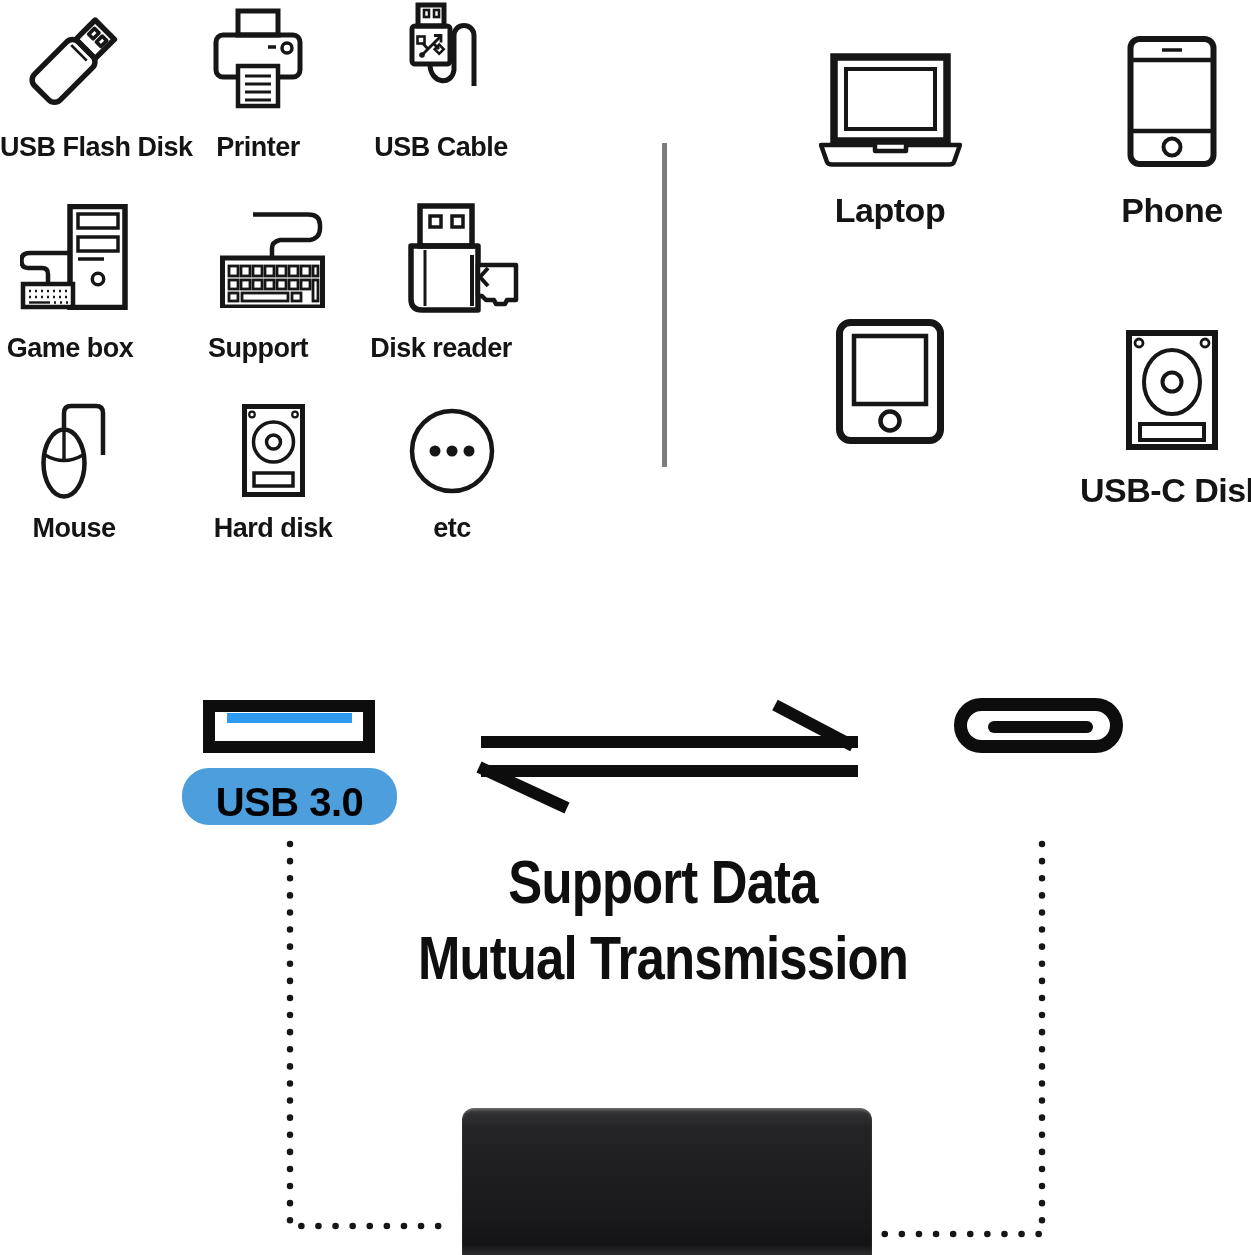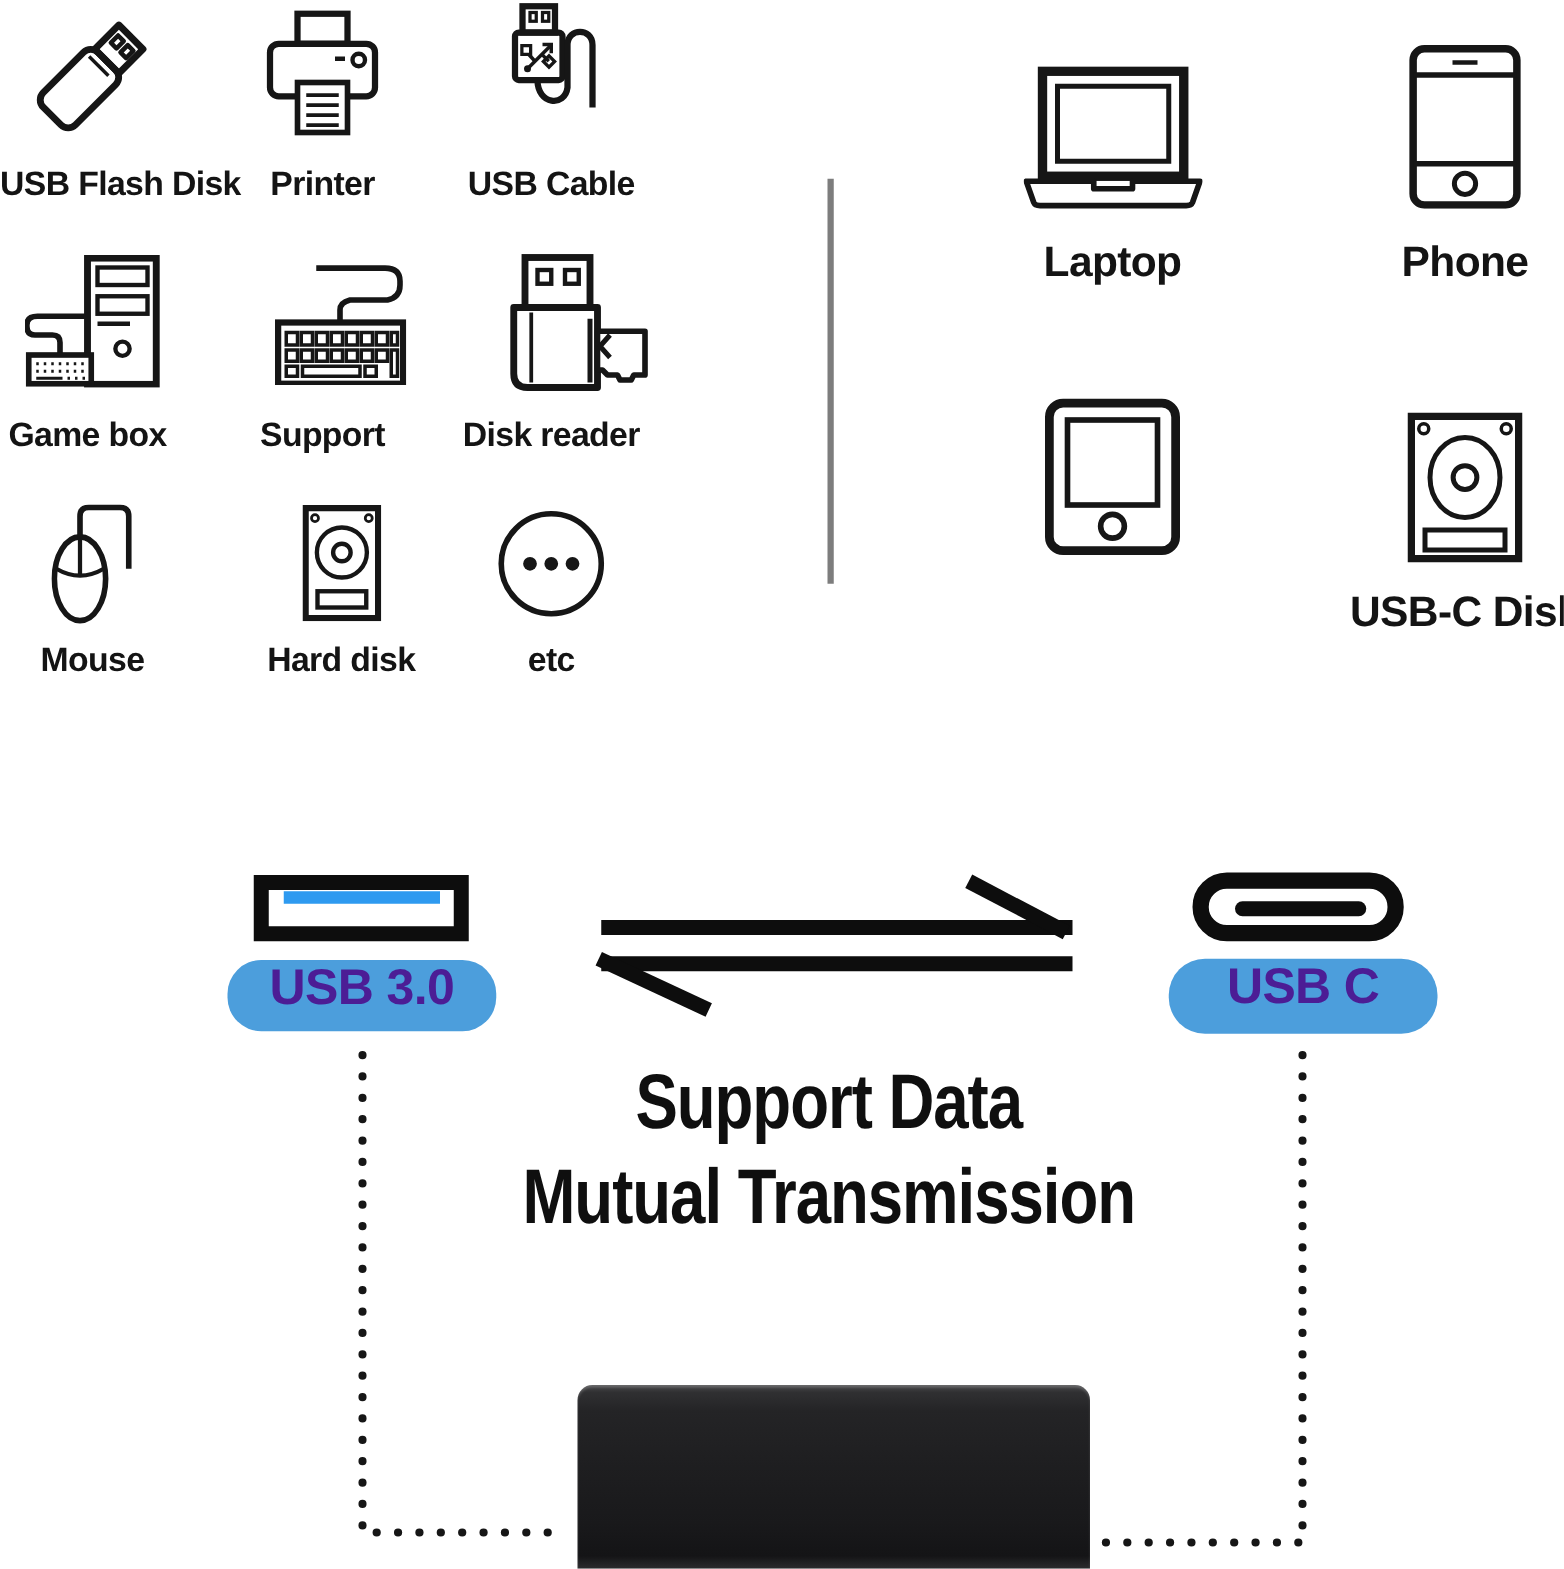--- a/index.html
+++ b/index.html
@@ -5,22 +5,22 @@
   html,body{margin:0;padding:0;background:#ffffff;}
   body{width:1251px;height:1255px;position:relative;overflow:hidden;
        font-family:"Liberation Sans","DejaVu Sans",sans-serif;color:#151515;}
   .stage{position:absolute;inset:0;}
   .cell{position:absolute;text-align:center;}
   .cell svg{display:block;margin-left:auto;margin-right:auto;}
   .lbl{position:absolute;left:0;right:0;bottom:0;font-weight:600;color:#141414;
        white-space:nowrap;font-size:27px;letter-spacing:-0.5px;}
   .right-lbl{font-size:34px;}
   .divider{position:absolute;background:var(--divider,#7d7d7d);}
-  .pill{position:absolute;display:flex;align-items:flex-start;justify-content:center;
-        background:var(--blue,#4C9EDC);color:#4c1d95;font-weight:700;font-size:40px;
+  .pill{position:absolute;display:flex;align-items:flex-end;justify-content:center;
+        background:var(--blue,#4C9EDC);color:#000000;font-weight:700;font-size:40px;
         letter-spacing:-0.5px;}
   .headline{position:absolute;left:280px;top:844px;width:766px;text-align:center;
             font-size:62px;line-height:76px;font-weight:700;color:#0f0f0f;
             transform:scaleX(0.82);transform-origin:50% 0;letter-spacing:-1px;}
   .device{position:absolute;left:462px;top:1108px;width:410px;height:147px;
           border-radius:12px 12px 0 0;
           background:linear-gradient(180deg,#4a4a4c 0%,#303032 4%,#242426 14%,
                      #1e1e20 45%,#19191b 75%,#141416 93%,#2c2c2e 100%);
           box-shadow:inset 0 2px 2px rgba(255,255,255,0.18);}
   .overlay{position:absolute;left:0;top:0;pointer-events:none;}
@@ -150,21 +150,21 @@
         <rect x="2.5" y="2.5" width="58" height="88" stroke-width="5"></rect>
         <circle cx="10" cy="10.5" r="2.8" stroke-width="2.2"></circle>
         <circle cx="53" cy="10.5" r="2.8" stroke-width="2.2"></circle>
         <circle cx="31.5" cy="38" r="20" stroke-width="3.5"></circle>
         <circle cx="31.5" cy="38" r="7" stroke-width="3.5"></circle>
         <rect x="12" y="69" width="39" height="13" stroke-width="3.5"></rect>
       </svg>
       <div class="lbl">Hard disk</div>
     </div>
 
-    <div class="cell" style="left:361px;top:398px;width:160px;height:146px">
+    <div class="cell" style="left:372px;top:398px;width:160px;height:146px">
       <svg width="88" height="93" viewBox="0 0 88 93" style="margin-top:7px" fill="none" stroke="#161616">
         <circle cx="44" cy="46" r="40" stroke-width="4.5"></circle>
         <circle cx="27" cy="46" r="5.5" fill="#161616" stroke="none"></circle>
         <circle cx="44" cy="46" r="5.5" fill="#161616" stroke="none"></circle>
         <circle cx="61" cy="46" r="5.5" fill="#161616" stroke="none"></circle>
       </svg>
       <div class="lbl">etc</div>
     </div>
   </div>
 
@@ -227,23 +227,20 @@
     <path d="M305,10 L383,51" stroke-width="12"></path>
     <path d="M11,76 H388" stroke-width="12"></path>
     <path d="M9,72 L97,113" stroke-width="12"></path>
   </svg>
 
   <svg class="overlay" style="left:948px;top:692px" width="181" height="67" viewBox="0 0 181 67" fill="none">
     <rect x="12.5" y="12.5" width="156" height="42" rx="21" stroke="#0d0d0d" stroke-width="13"></rect>
     <rect x="40" y="29" width="105" height="12" rx="6" fill="#0d0d0d"></rect>
   </svg>
 
-  <div class="pill" style="left:935px;top:767px;width:215px;height:60px;border-radius:29px">
-    <span>USB C</span>
-  </div>
 
   <div class="headline">
     <div>Support Data</div>
     <div>Mutual Transmission</div>
   </div>
 
   <svg class="overlay" style="left:0;top:0" width="1251" height="1255" viewBox="0 0 1251 1255" fill="none" stroke="#161616">
     <path d="M290,844 V1226 H446" stroke-width="6.5" stroke-linecap="round" stroke-dasharray="0.1 17"></path>
     <path d="M1042,844 V1234 H884" stroke-width="6.5" stroke-linecap="round" stroke-dasharray="0.1 17"></path>
   </svg>

